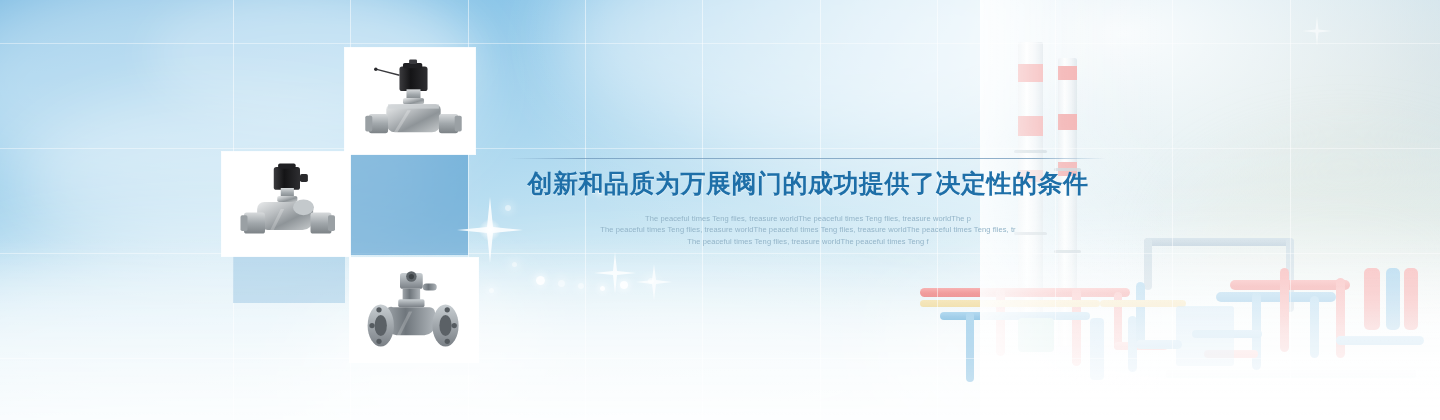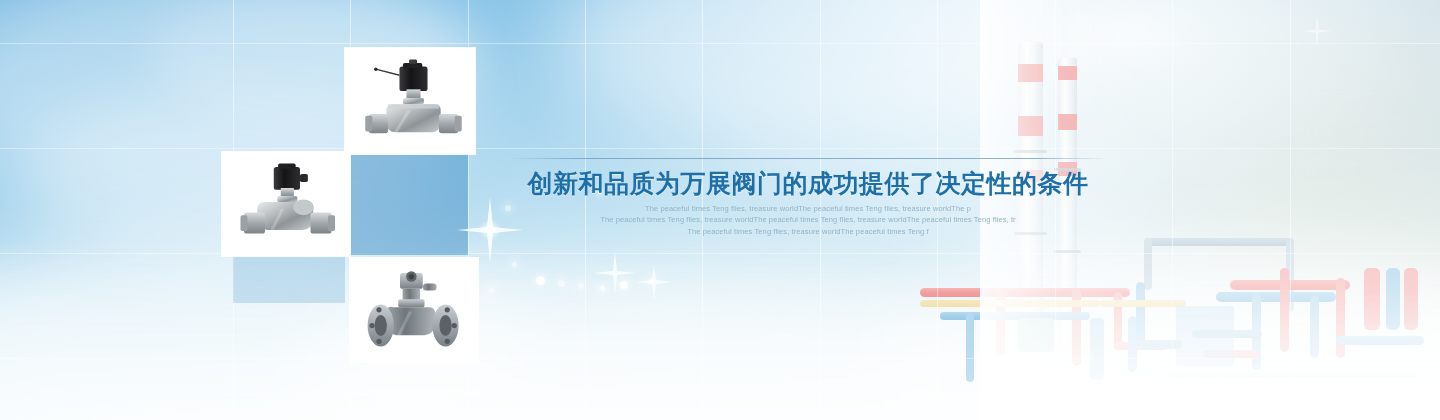--- a/index.html
+++ b/index.html
@@ -99,21 +99,21 @@
     color:#e8792e;letter-spacing:2px;white-space:nowrap;
     text-shadow:0 1px 2px rgba(255,255,255,.55);
   }
   .rule{height:1px;margin:12px 2px 10px;
         background:linear-gradient(to right, rgba(120,160,190,0), rgba(110,150,185,.75) 12%, rgba(110,150,185,.75) 88%, rgba(120,160,190,0));}
   .subline{
     font-size:25px;line-height:1.15;font-weight:700;
     color:#1e6fa8;letter-spacing:.5px;white-space:nowrap;
     text-shadow:0 1px 1px rgba(255,255,255,.5);
   }
-  .blurb{margin-top:5px;color:#93b4c8;font-size:7.5px;line-height:1.55;letter-spacing:.1px;}
+  .blurb{margin-top:15px;color:#93b4c8;font-size:7.5px;line-height:1.55;letter-spacing:.1px;}
   .blurb div{white-space:nowrap;}
 </style>
 </head>
 <body>
 
 <div class="banner">
 
   <div class="sky-base"></div>
   <div class="sky-right"></div>
 

